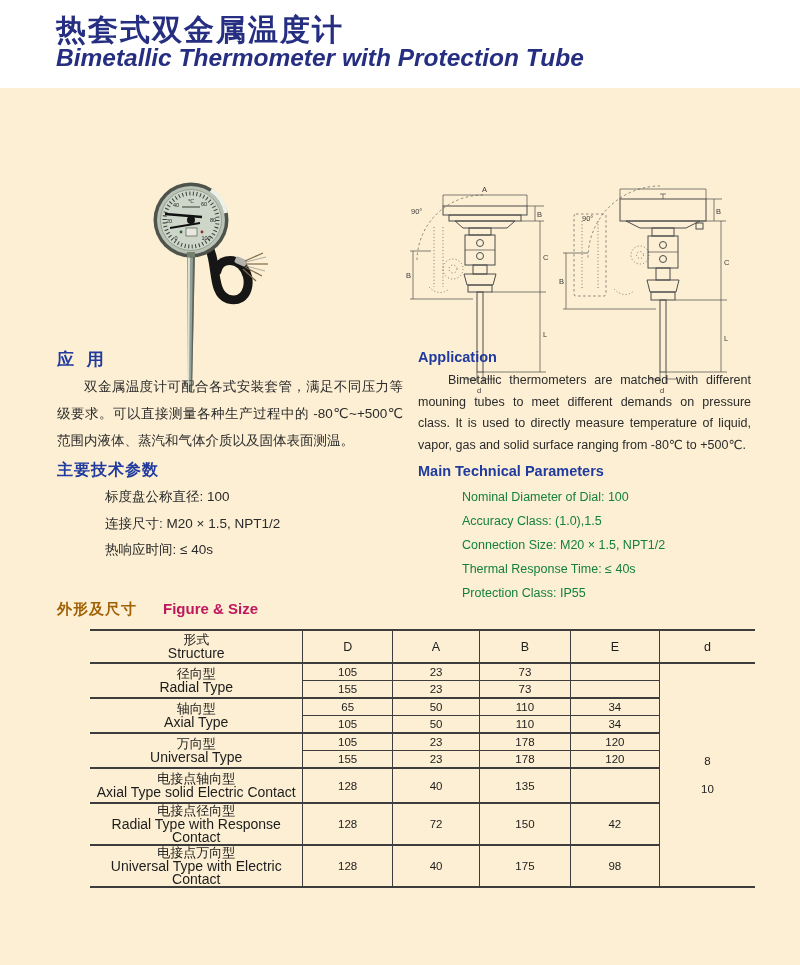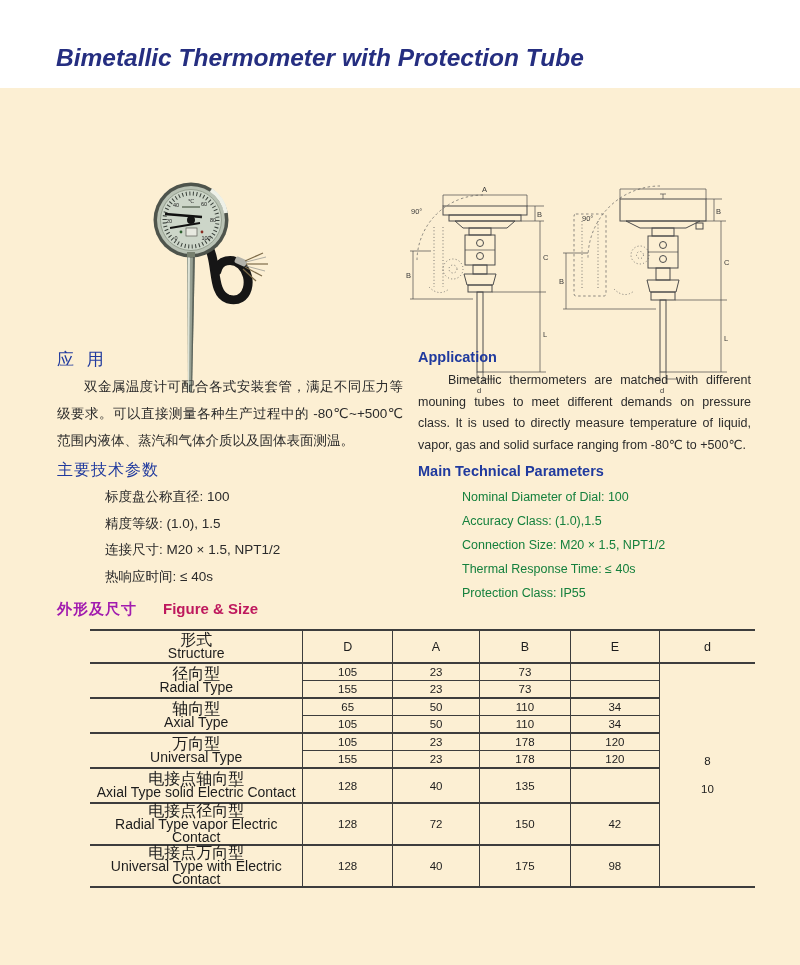--- a/index.html
+++ b/index.html
@@ -18,21 +18,21 @@
   }
   .title-en{
     position:absolute;left:56px;top:44px;
     font-size:24.5px;font-weight:bold;font-style:italic;color:#252e80;letter-spacing:0px;
   }
 
   
   .panel{position:absolute;left:0;top:88px;width:800px;height:877px;background:#fcefd3;}
 
   
-  .h-zh{position:absolute;font-weight:normal;color:#203a9e;}
+  .h-zh{position:absolute;font-weight:bold;color:#203a9e;}
   .h-en{position:absolute;font-weight:bold;color:#203a9e;}
   .app-zh-h{left:57px;top:260px;font-size:17px;letter-spacing:4px;}
   .app-zh-body{
     position:absolute;left:57px;top:285px;width:346px;
     font-size:13.5px;line-height:27px;color:#2b2b2b;text-indent:2em;text-align:justify;
   }
   .app-en-h{left:418px;top:261px;font-size:14.5px;}
   .app-en-body{
     position:absolute;left:418px;top:282px;width:333px;
     font-size:12.5px;line-height:21.5px;color:#2b2b2b;text-indent:2.4em;text-align:justify;
@@ -41,40 +41,40 @@
   .par-zh-list{
     position:absolute;left:105px;top:396px;margin:0;padding:0;list-style:none;
     font-size:13.5px;line-height:26.5px;color:#2b2b2b;
   }
   .par-en-h{left:418px;top:375px;font-size:14.5px;}
   .par-en-list{
     position:absolute;left:462px;top:397px;margin:0;padding:0;list-style:none;
     font-size:12.5px;line-height:24px;color:#15803d;
   }
   .fig-h{position:absolute;left:57px;top:512px;}
-  .fig-h .zh{font-weight:bold;color:#a21caf;font-size:15px;letter-spacing:1px;}
+  .fig-h .zh{font-weight:bold;color:#a16207;font-size:15px;letter-spacing:1px;}
   .fig-h .en{font-weight:bold;color:#be185d;font-size:15px;margin-left:26px;}
 
   
   .size-table{
     position:absolute;left:90px;top:541px;width:665px;
     border-collapse:collapse;table-layout:fixed;
     color:#1d1d1d;border-top:2px solid #3d3d3d;
   }
   .size-table th,.size-table td{
     border-left:1px solid #3d3d3d;border-bottom:1px solid #3d3d3d;
     text-align:center;vertical-align:middle;padding:0;font-weight:normal;
   }
   .size-table .col-s{border-left:none;border-bottom:2px solid #3d3d3d;}
   .size-table thead th{border-bottom:2px solid #3d3d3d;height:31px;}
   .size-table tr.sub td{height:16px;font-size:11.5px;line-height:14px;}
   .size-table tr.tall td{height:33px;font-size:11.5px;}
   .size-table tr.group-end td{border-bottom:2px solid #3d3d3d;}
   .size-table .col-d{border-bottom:2px solid #3d3d3d;}
-  .lbl-zh{font-size:16px;line-height:14px;}
+  .lbl-zh{font-size:13px;line-height:14px;}
   .lbl-en{font-size:14px;line-height:13px;}
   .dim-letter{font-size:12.5px;}
   .dval{font-size:11.5px;line-height:14px;}
   .dval + .dval{margin-top:14px;}
 
   
   .photo-svg{position:absolute;left:30px;top:93px;}
   .draw1-svg{position:absolute;left:403px;top:93px;}
   .draw2-svg{position:absolute;left:558px;top:93px;}
   .tech{stroke:#4c4c4c;stroke-width:1;fill:none;}
@@ -82,20 +82,21 @@
   .tech-dash{stroke:#5c5c5c;stroke-width:0.7;fill:none;stroke-dasharray:2.5 2.5;}
   .tech-dot{stroke:#5c5c5c;stroke-width:0.8;fill:none;stroke-dasharray:1 2.3;}
   .dim-txt{font-size:7.5px;fill:#3a3a3a;font-family:"Liberation Sans","DejaVu Sans",sans-serif;}
 </style>
 </head>
 <body>
 
 <div class="page">
 
   <div class="header">
+    <div class="title-zh">热套式双金属温度计</div>
     <div class="title-en">Bimetallic Thermometer with Protection Tube</div>
   </div>
 
   <div class="panel">
 
     <svg class="photo-svg" width="345" height="235" viewBox="0 0 345 235">
 
       <polygon points="157,70 165,70 162,211 158,211" fill="#97a093"></polygon>
       <polygon points="158,70 160,70 159,211 158,211" fill="#dde2d6"></polygon>
       <polygon points="163,70 165,70 162,211 161,211" fill="#5c635a"></polygon>
@@ -254,21 +255,20 @@
 
     <div class="h-zh app-zh-h">应  用</div>
     <div class="app-zh-body">双金属温度计可配合各式安装套管，满足不同压力等级要求。可以直接测量各种生产过程中的 -80℃~+500℃范围内液体、蒸汽和气体介质以及固体表面测温。</div>
 
     <div class="h-en app-en-h">Application</div>
     <div class="app-en-body">Bimetallic thermometers are matched with different mouning tubes to meet different demands on pressure class. It is used to directly measure temperature of liquid, vapor, gas and solid surface ranging from -80℃ to +500℃.</div>
 
     <div class="h-zh par-zh-h">主要技术参数</div>
     <ul class="par-zh-list">
         <li>标度盘公称直径:  100</li>
-        <li>精度等级:  (1.0), 1.5</li>
         <li>连接尺寸:  M20 × 1.5, NPT1/2</li>
         <li>热响应时间:  ≤ 40s</li>
       </ul>
 
     <div class="h-en par-en-h">Main Technical Parameters</div>
     <ul class="par-en-list">
         <li>Nominal Diameter of Dial: 100</li>
         <li>Accuracy Class: (1.0),1.5</li>
         <li>Connection Size: M20 × 1.5, NPT1/2</li>
         <li>Thermal Response Time: ≤ 40s</li>
@@ -360,21 +360,21 @@
               <div class="lbl-en">Axial Type solid Electric Contact</div>
             </td>
             <td>128</td>
             <td>40</td>
             <td>135</td>
             <td></td>
           </tr>
           <tr class="tall group-end">
             <td class="col-s" rowspan="1">
               <div class="lbl-zh">电接点径向型</div>
-              <div class="lbl-en">Radial Type vapor Electric Contact</div>
+              <div class="lbl-en">Radial Type with Response Contact</div>
             </td>
             <td>128</td>
             <td>72</td>
             <td>150</td>
             <td>42</td>
           </tr>
           <tr class="tall group-end">
             <td class="col-s" rowspan="1">
               <div class="lbl-zh">电接点万向型</div>
               <div class="lbl-en">Universal Type with Electric Contact</div>

